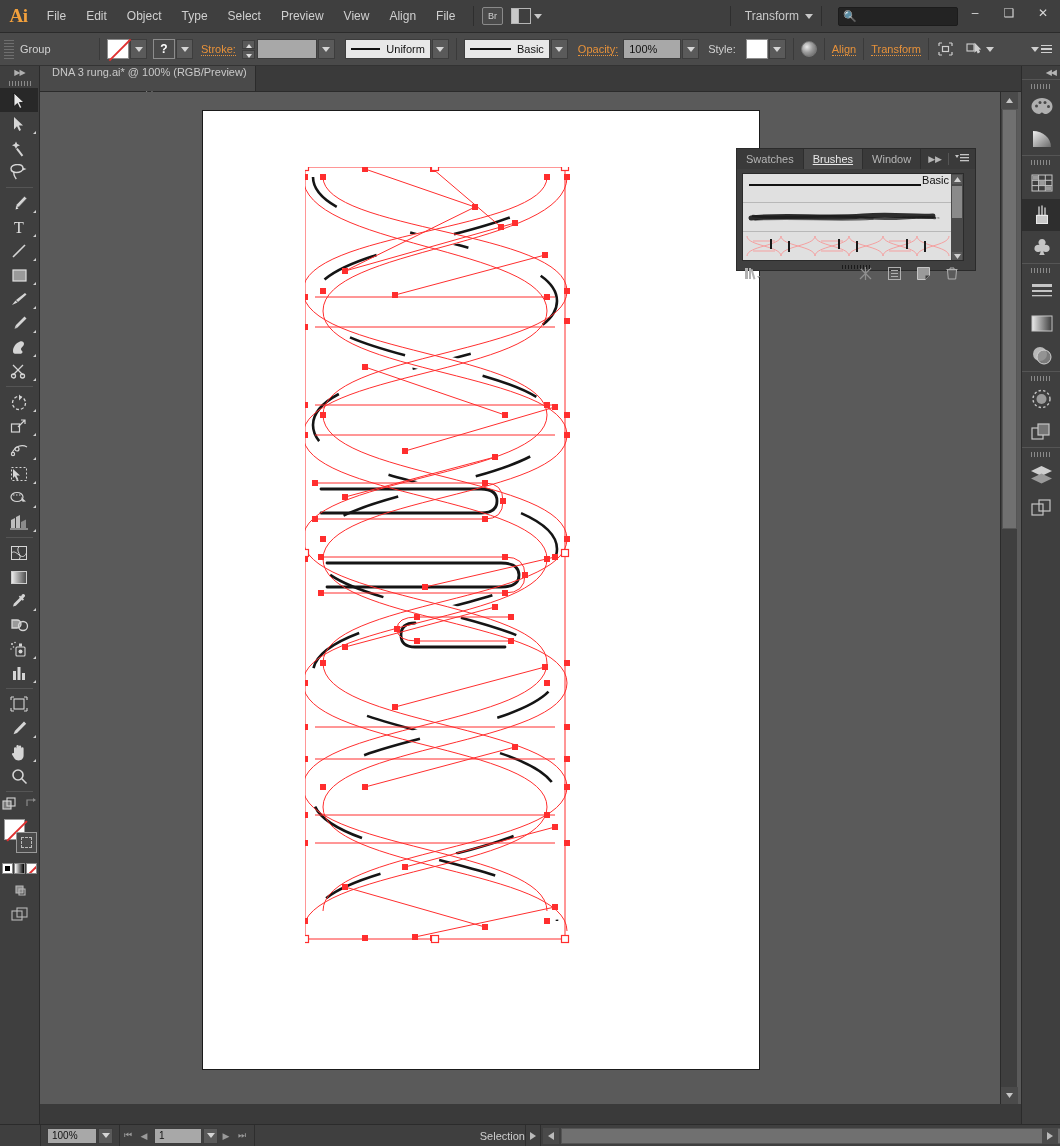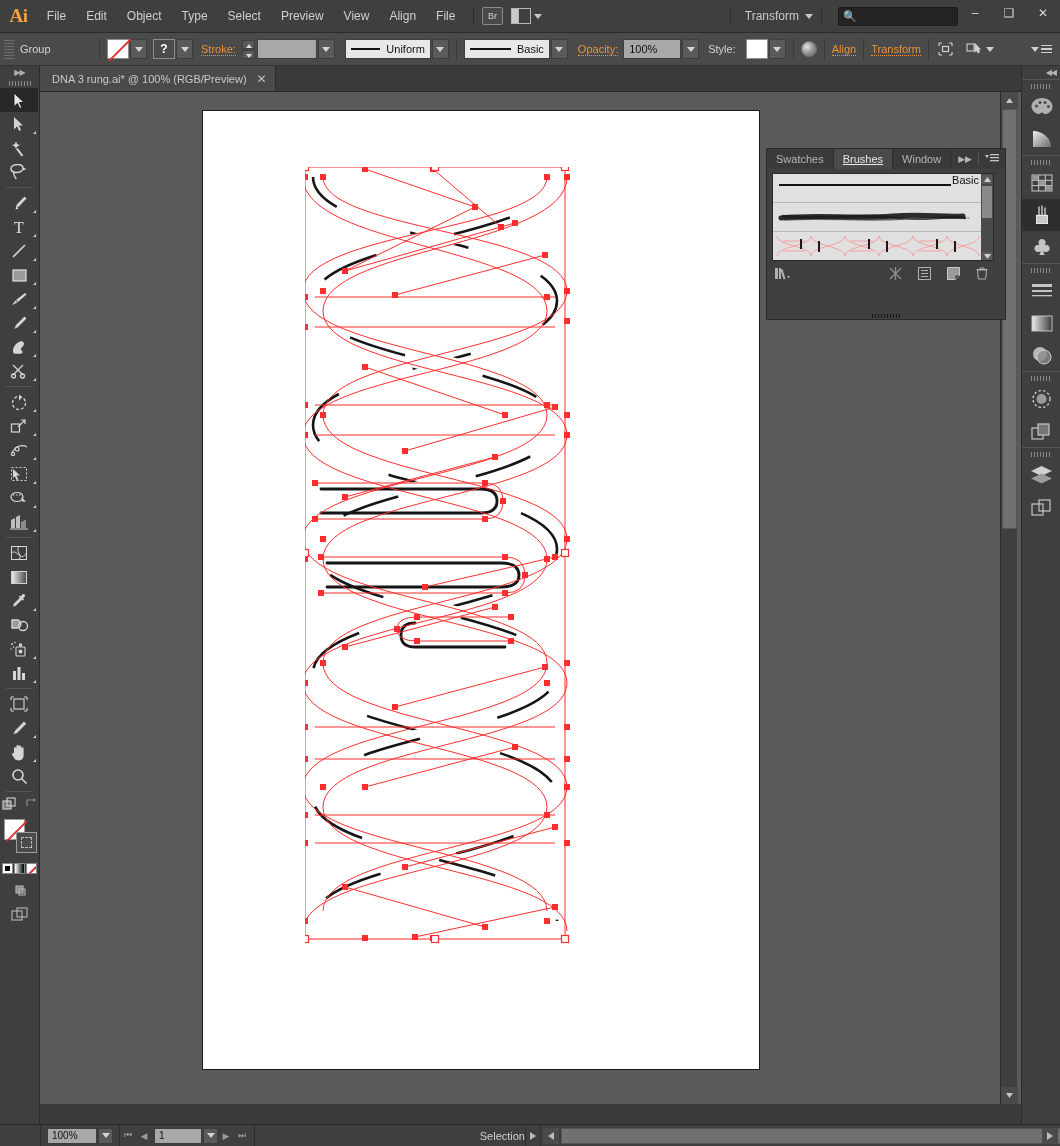--- a/index.html
+++ b/index.html
@@ -100,21 +100,21 @@
   .menu-ic .bars{display:flex;flex-direction:column;gap:2px;}
   .menu-ic .bars i{display:block;width:11px;height:1.5px;background:#cfcfcf;}
 
   
   .tabbar{
     position:absolute;left:40px;top:66px;width:1020px;height:26px;
     background:#3a3a3a;border-bottom:1px solid #2b2b2b;display:flex;align-items:flex-end;
   }
   .doctab{
     height:25px;background:#4a4a4a;display:flex;align-items:center;padding:0 8px 0 12px;
-    color:#c9c9c9;font-size:11px;border-right:1px solid #2b2b2b;gap:10px;
+    color:#c9c9c9;font-size:11px;border-right:1px solid #2b2b2b;gap:10px;flex-direction:column;
   }
   .doctab .x{ color:#c0c0c0;font-size:12px;cursor:pointer;}
 
   
   .lefttool{
     position:absolute;left:0;top:66px;width:40px;height:1058px;background:#3f3f3f;
     border-right:1px solid #2b2b2b;
   }
   .lt-head{ height:12px; display:flex;align-items:center;justify-content:center;}
   .lt-head .dd{ color:#b0b0b0;font-size:8px;letter-spacing:-1px;}
@@ -153,21 +153,21 @@
   }
   .vscroll{
     position:absolute;left:1000px;top:92px;width:17px;height:1012px;background:#3f3f3f;
     border-left:1px solid #2b2b2b;
   }
   .sc-arrow{ width:17px;height:17px;display:flex;align-items:center;justify-content:center;background:#4a4a4a;}
   .sc-thumb{ background:#707070;border:1px solid #555;}
 
   
   .bpanel{
-    position:absolute;left:766px;top:148px;width:240px;height:172px;
+    position:absolute;left:736px;top:148px;width:240px;height:123px;
     background:#3f3f3f;border:1px solid #2b2b2b;
   }
   .bptabs{ height:20px;display:flex;background:#3a3a3a;align-items:stretch;}
   .bptab{ padding:0 9px;display:flex;align-items:center;font-size:11px;color:#b5b5b5;
     border-right:1px solid #2e2e2e;}
   .bptab.active{ background:#4a4a4a;color:#e8e8e8;text-decoration:underline;}
   .bp-right{ margin-left:auto;display:flex;align-items:center;gap:6px;padding:0 6px;}
   .bp-body{ position:absolute;left:5px;top:24px;width:222px;height:88px;background:#e0e0e0;
     border:1px solid #2b2b2b;overflow:hidden;}
   .brow{ position:relative;height:29px;border-bottom:1px solid #b8b8b8;}

